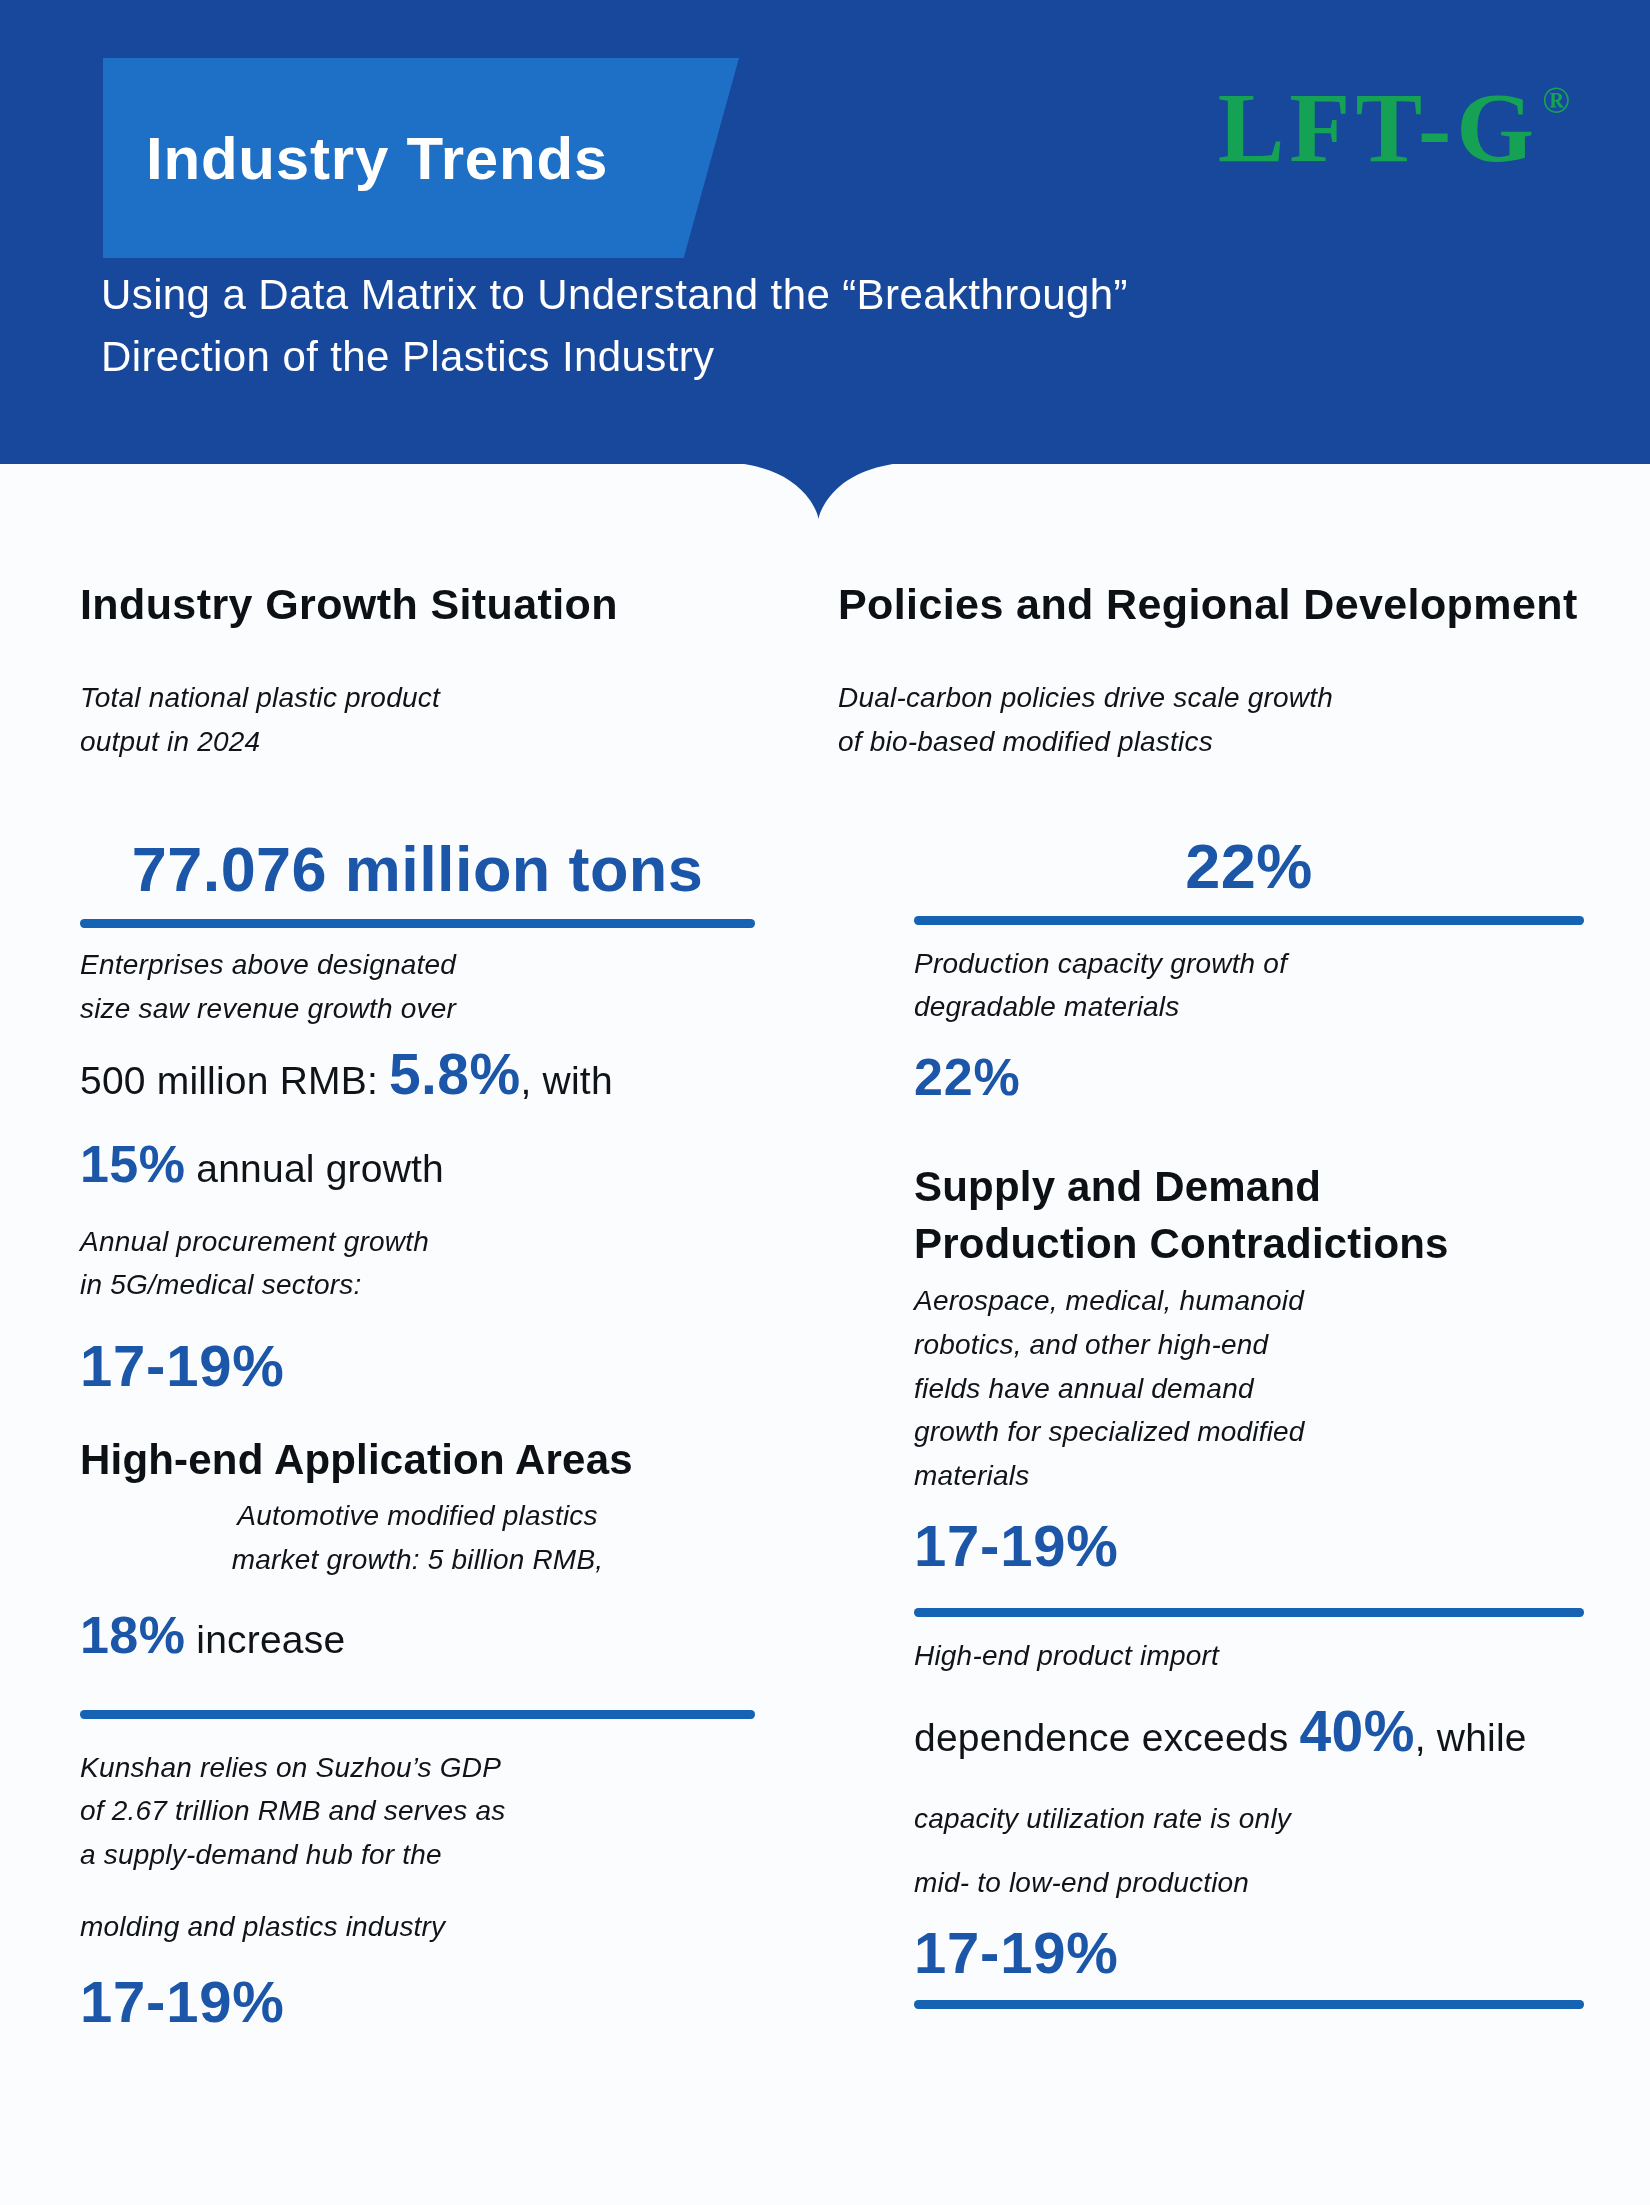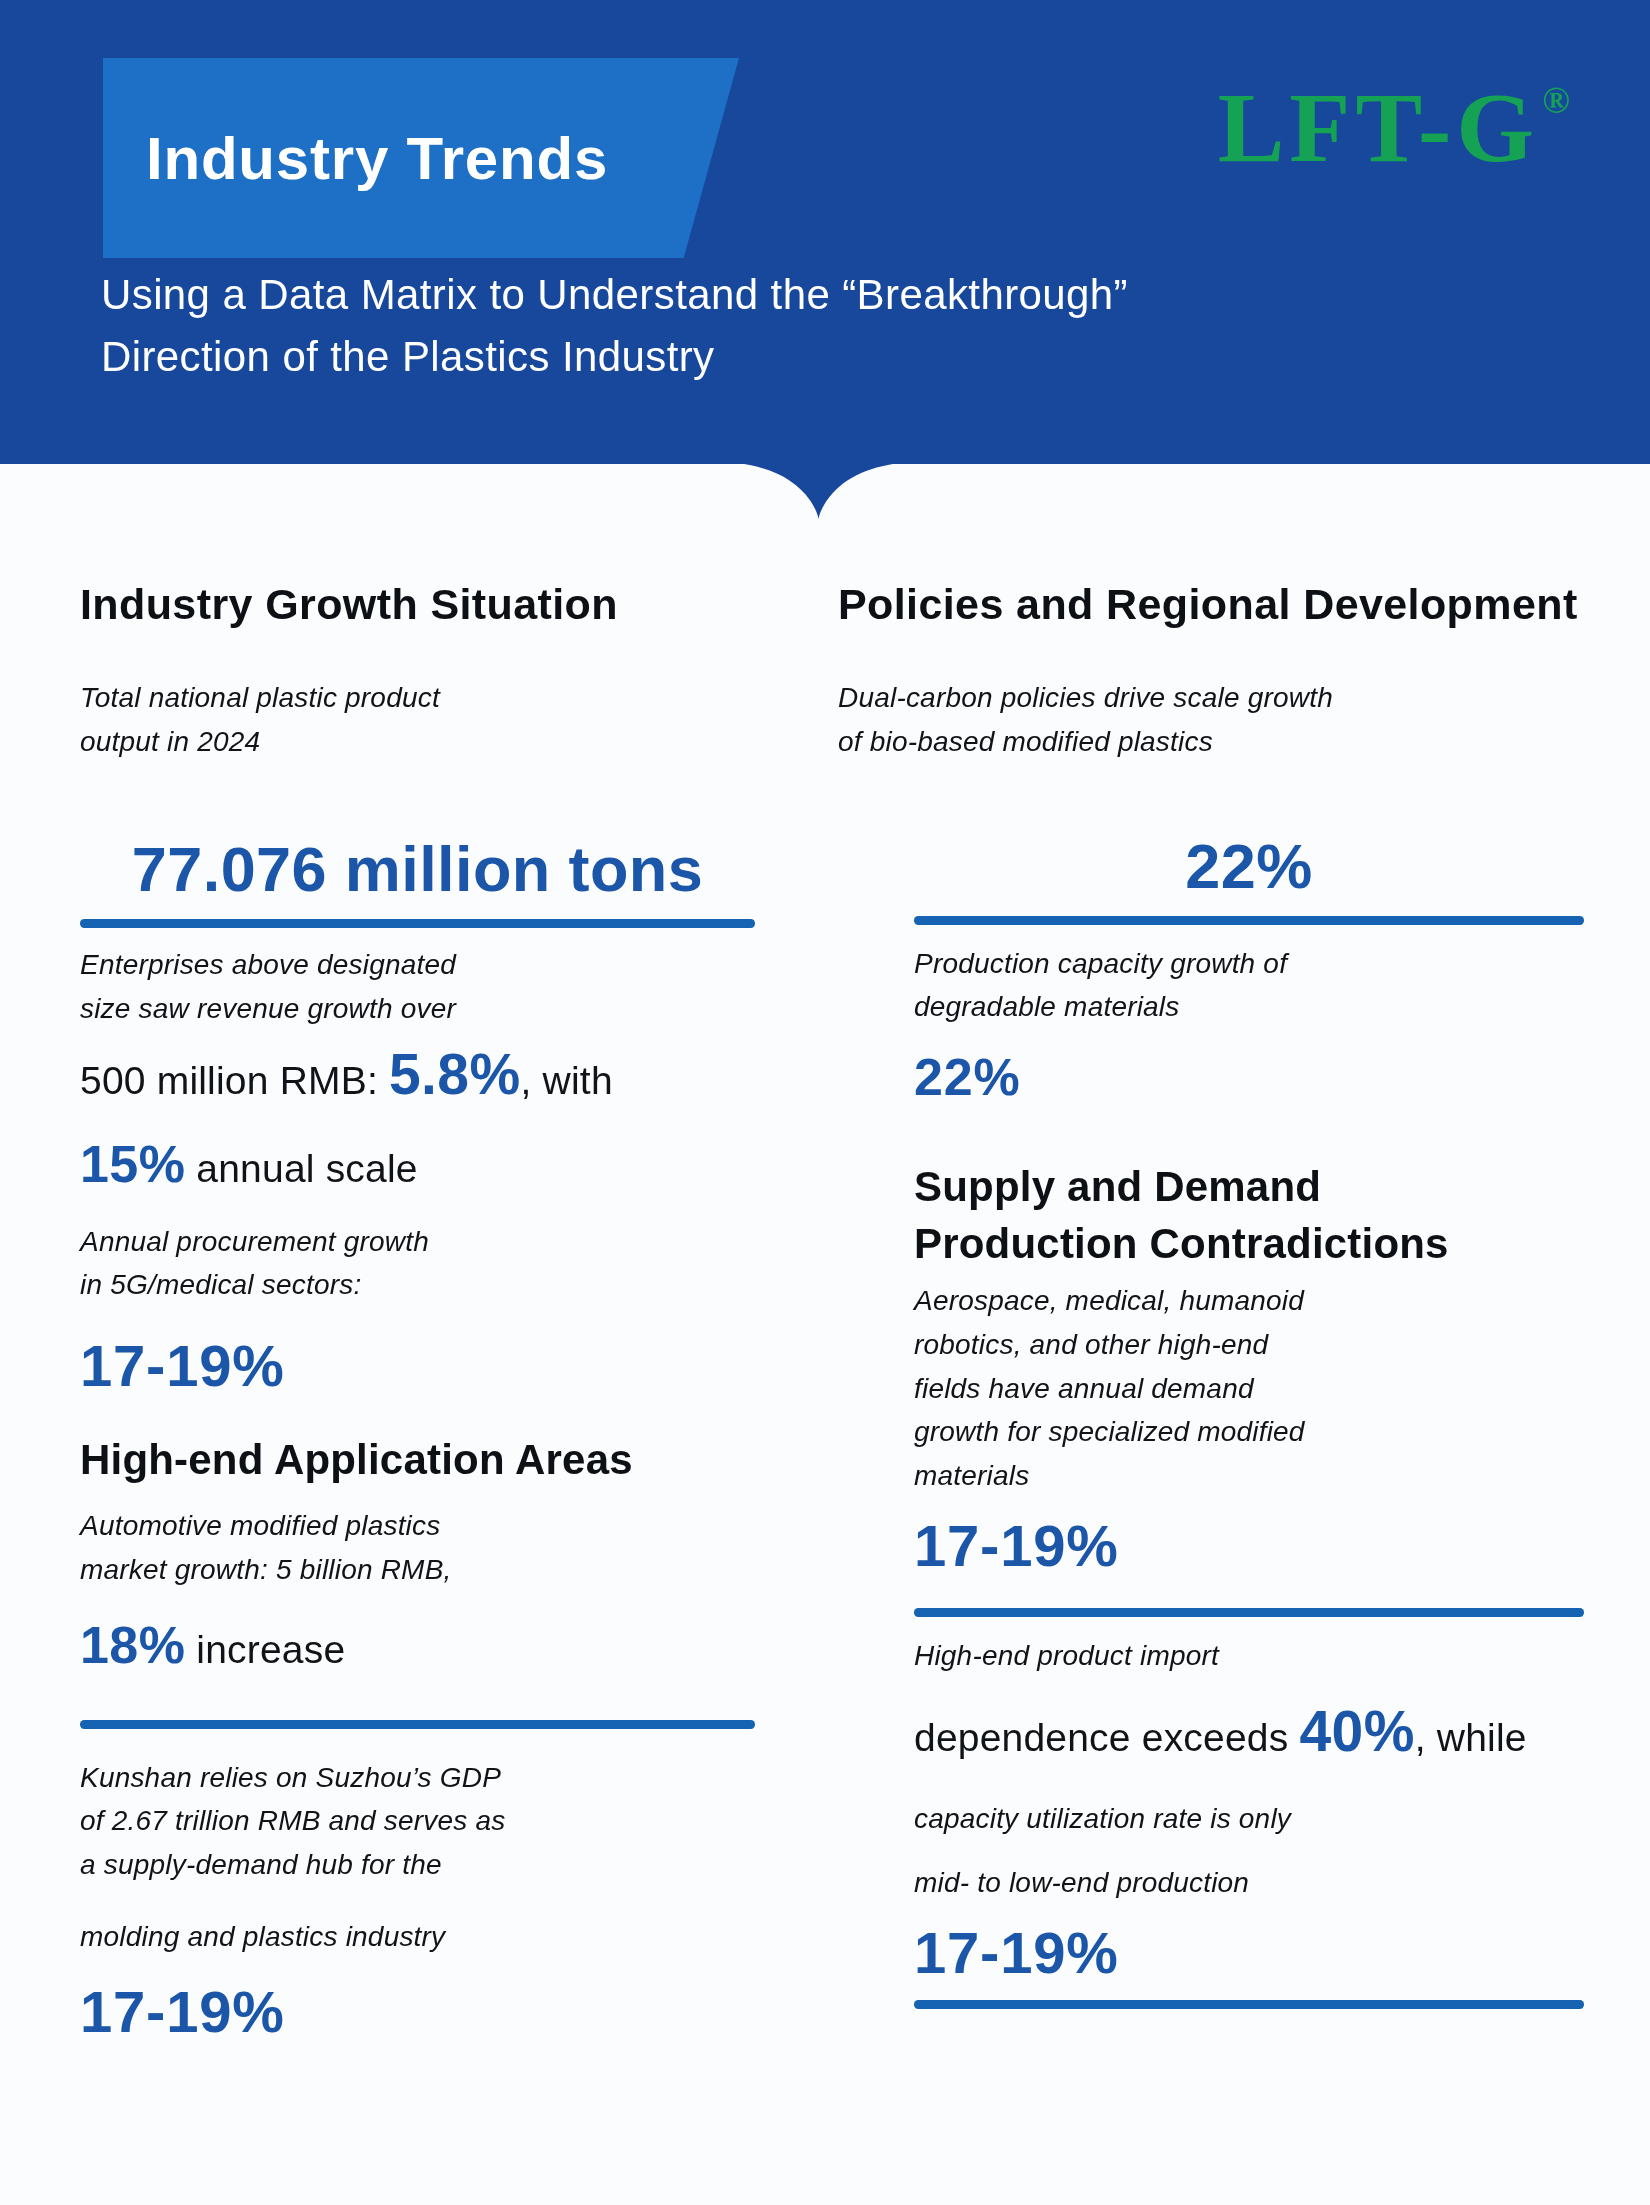--- a/index.html
+++ b/index.html
@@ -86,21 +86,21 @@
   
   .l-intro{margin-top:47px;}
   .l-bigstat{margin-top:73px;}
   .l-rule1{margin-top:16.6px;}
   .l-revenue{margin-top:15px;}
   .l-rmbline{margin-top:8.3px;}
   .l-growthline{margin-top:21.6px;}
   .l-procure{margin-top:23px;}
   .l-procval{margin-top:26.6px;}
   .l-highend{margin-top:35px;}
-  .l-auto{margin-top:15px;}
+  .l-auto{margin-top:5px;text-align:center;}
   .l-autoline{margin-top:21.6px;}
   .l-rule2{margin-top:42px;}
   .l-kunshan{margin-top:26.6px;}
   .l-molding{margin-top:28px;}
   .l-kunval{margin-top:21.6px;}
   
   .r-intro{margin-top:47px;}
   .r-bigstat{margin-top:70px;}
   .r-rule1{margin-top:16.6px;}
   .r-capacity{margin-top:16.6px;}
@@ -145,21 +145,21 @@
     <div class="rule l-rule1"></div>
 
     <p class="body l-revenue">Enterprises above designated
 size saw revenue growth over</p>
 
     <div class="inline-line l-rmbline">
       <span>500 million RMB: </span><span class="stat-inline-lg">5.8%</span><span>, with</span>
     </div>
 
     <div class="inline-line l-growthline">
-      <span class="stat-inline-md">15%</span><span> annual scale</span>
+      <span class="stat-inline-md">15%</span><span> annual growth</span>
     </div>
 
     <p class="body l-procure">Annual procurement growth
 in 5G/medical sectors:</p>
     <div class="stat-line l-procval">17-19%</div>
 
     <h3 class="sub-heading l-highend">High-end Application Areas</h3>
     <p class="body l-auto">Automotive modified plastics
 market growth: 5 billion RMB,</p>
 

